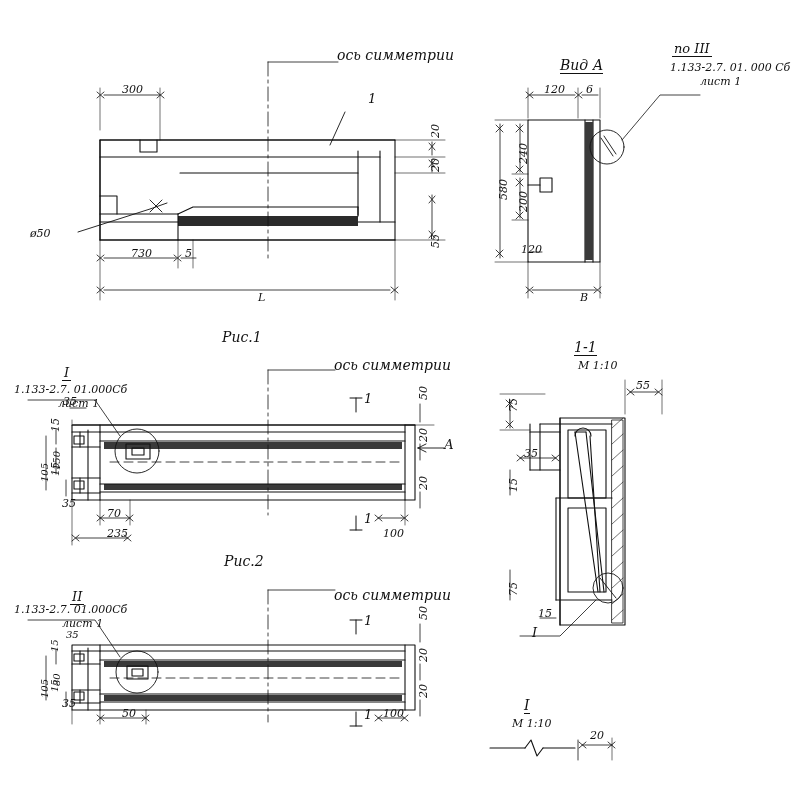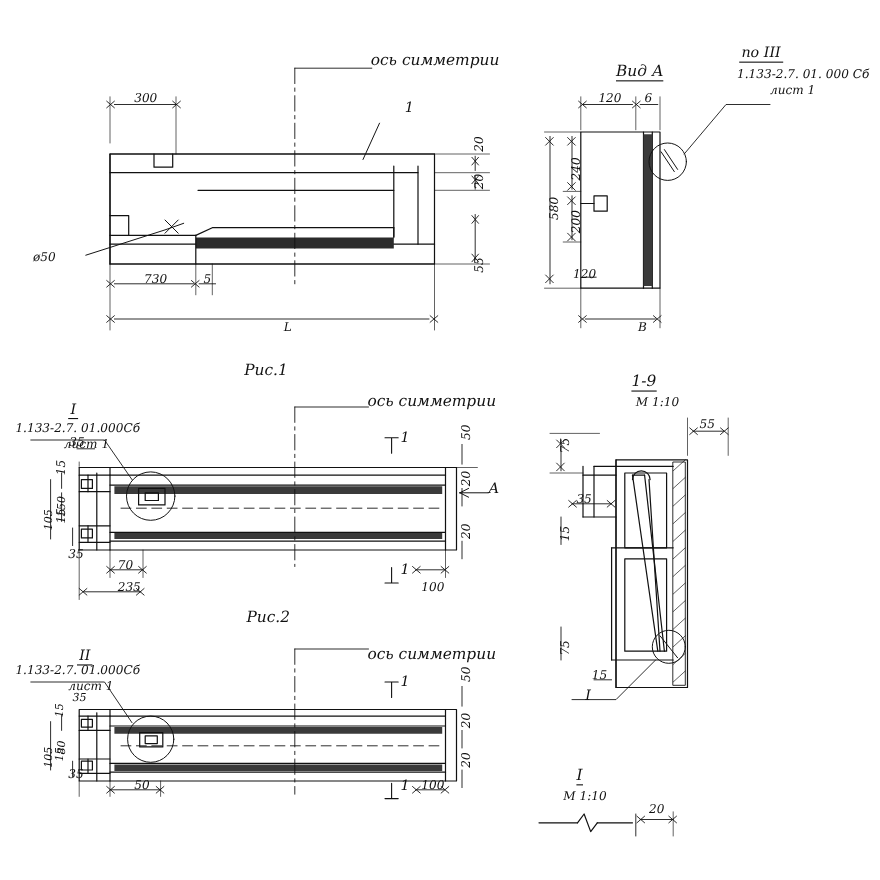--- a/index.html
+++ b/index.html
@@ -378,21 +378,21 @@
 <div class="lbl dimv" style="left:52px;top:686px;font-size:10px;">80</div>
 <div class="lbl dim" style="left:62px;top:698px;">35</div>
 <div class="lbl dim" style="left:122px;top:708px;">50</div>
 <div class="lbl dimv" style="left:418px;top:620px;">50</div>
 <div class="lbl dimv" style="left:418px;top:662px;">20</div>
 <div class="lbl dimv" style="left:418px;top:698px;">20</div>
 <div class="lbl dim" style="left:383px;top:708px;">100</div>
 <div class="lbl mark" style="left:364px;top:614px;">1</div>
 <div class="lbl mark" style="left:364px;top:708px;">1</div>
 
-<div class="lbl cap-u" style="left:574px;top:340px;">1-9</div>
+<div class="lbl cap-u" style="left:574px;top:340px;">1-1</div>
 <div class="lbl scale" style="left:578px;top:360px;">М 1:10</div>
 <div class="lbl dimv" style="left:508px;top:412px;">75</div>
 <div class="lbl dim" style="left:524px;top:448px;">35</div>
 <div class="lbl dimv" style="left:508px;top:492px;">15</div>
 <div class="lbl dimv" style="left:508px;top:596px;">75</div>
 <div class="lbl dim" style="left:538px;top:608px;">15</div>
 <div class="lbl dim" style="left:636px;top:380px;">55</div>
 <div class="lbl mark" style="left:532px;top:626px;">I</div>
 
 <div class="lbl cap-u" style="left:524px;top:698px;">I</div>

